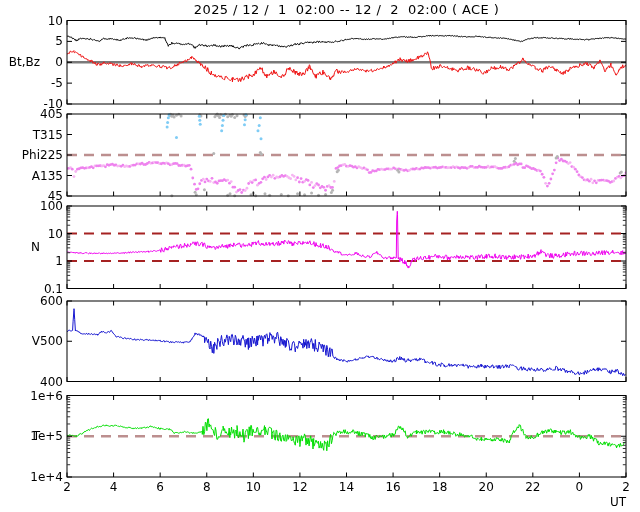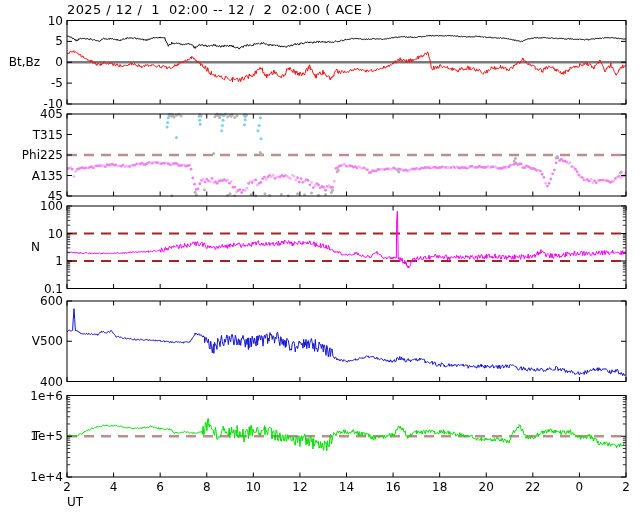--- a/index.html
+++ b/index.html
@@ -1,21 +1,21 @@
 <!DOCTYPE html>
 <html><head>
 <meta charset="utf-8">
 <style>
   html,body{margin:0;padding:0;background:#fff;}
   #wrap{position:relative;width:640px;height:512px;background:#ffffff;overflow:hidden;
         font-family:"DejaVu Sans", sans-serif;}
-  #title{position:absolute;top:2px;left:67px;width:559px;
+  #title{position:absolute;top:2px;left:67px;width:559px;text-align:center;
          font-size:13px;letter-spacing:.4px;color:#000;white-space:pre;
          font-family:"DejaVu Sans", sans-serif;}
-  #xlabel{position:absolute;top:495px;left:67px;width:559px;text-align:left;
+  #xlabel{position:absolute;top:495px;left:67px;width:559px;text-align:right;
           font-size:12px;color:#000;font-family:"DejaVu Sans", sans-serif;}
   svg{position:absolute;top:0;left:0;}
 </style>
 </head>
 <body>
 
 <div id="wrap">
   <div id="title">2025 / 12 /  1  02:00 -- 12 /  2  02:00 ( ACE )</div>
   <svg id="chart" width="640" height="512" viewBox="0 0 640 512">
       <clipPath id="clip0">

